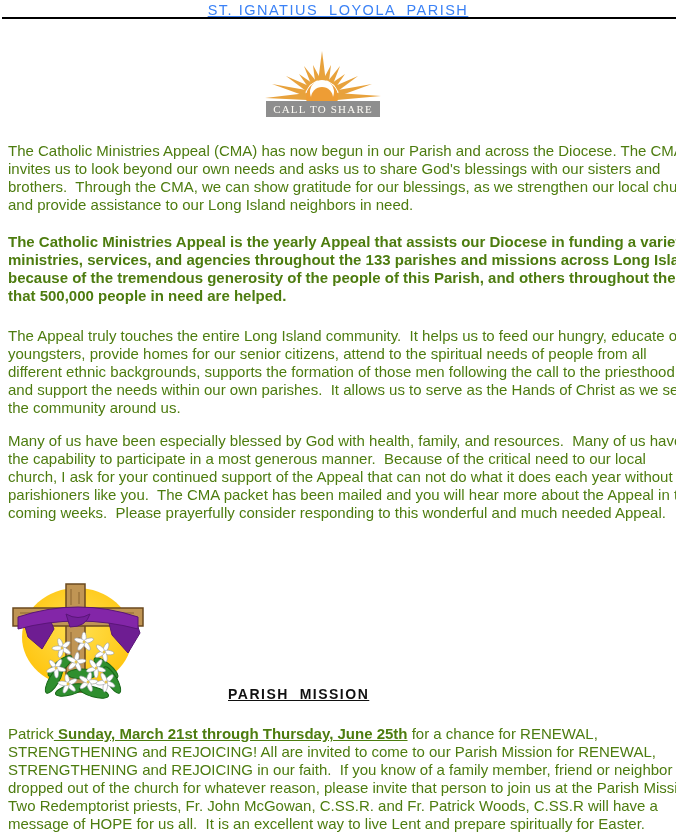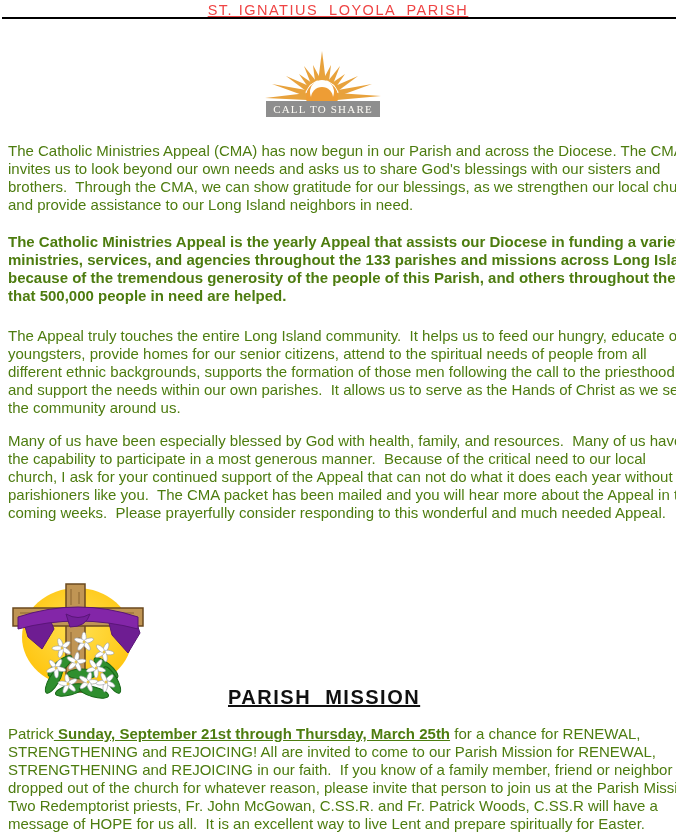--- a/index.html
+++ b/index.html
@@ -1,34 +1,34 @@
 <!DOCTYPE html>
 <html><head>
 <meta charset="utf-8">
 <style>
   html,body{margin:0;padding:0;}
   body{background:#ffffff;width:676px;height:838px;position:relative;overflow:hidden;
        font-family:"Liberation Sans","DejaVu Sans",sans-serif;color:#141414;}
   .page{position:absolute;inset:0;width:676px;height:838px;background:#fff;}
 
   .header-wrap{position:absolute;top:1px;left:0;width:676px;text-align:center;}
-  .header-title{font-size:14.5px;letter-spacing:1.5px;color:#ef4444;
+  .header-title{font-size:14.5px;letter-spacing:1.5px;color:#3b82f6;
                 text-decoration:underline;white-space:pre;}
   .header-rule{position:absolute;top:17px;left:2px;width:674px;height:2px;background:#000;}
 
   .logo-svg{position:absolute;left:263px;top:50px;}
 
   .body-par{position:absolute;left:8px;margin:0;font-size:15px;line-height:18px;
             white-space:pre;color:#4d7c0f;}
   .p1{top:142px;} .p2{top:233px;font-weight:bold;} .p3{top:327px;} .p4{top:432px;}
 
   .cross-svg{position:absolute;left:8px;top:577px;}
 
   .mission-heading{position:absolute;left:228px;top:686px;margin:0;
-                   font-size:20px;font-weight:700;letter-spacing:1.5px;
+                   font-size:14px;font-weight:700;letter-spacing:1.5px;
                    text-decoration:underline;white-space:pre;color:#111;}
   .mission-par{top:725px;}
   .bold-underline{font-weight:700;text-decoration:underline;}
 </style>
 </head>
 <body>
 
 <div class="page">
 
   <div class="header-wrap">
@@ -138,20 +138,20 @@
       <use href="#lily" transform="translate(28,22) rotate(10)"></use>
       <use href="#lily" transform="translate(48,28) rotate(35)"></use>
       <use href="#lily" transform="translate(20,44) rotate(-10)"></use>
       <use href="#lily" transform="translate(40,42) rotate(15)"></use>
       <use href="#lily" transform="translate(58,42) rotate(45)"></use>
     </g>
   </svg>
 
   <h2 class="mission-heading">PARISH  MISSION</h2>
 
-  <p class="body-par mission-par"><span>Patrick</span><span class="bold-underline"> Sunday, September 21st through Thursday, March 25th</span><span> for a chance for RENEWAL,
+  <p class="body-par mission-par"><span>Patrick</span><span class="bold-underline"> Sunday, March 21st through Thursday, June 25th</span><span> for a chance for RENEWAL,
 STRENGTHENING and REJOICING! All are invited to come to our Parish Mission for RENEWAL,
 STRENGTHENING and REJOICING in our faith.  If you know of a family member, friend or neighbor who
 dropped out of the church for whatever reason, please invite that person to join us at the Parish Mission.
 Two Redemptorist priests, Fr. John McGowan, C.SS.R. and Fr. Patrick Woods, C.SS.R will have a
 message of HOPE for us all.  It is an excellent way to live Lent and prepare spiritually for Easter.</span></p>
 
 </div>
 
 </body></html>

